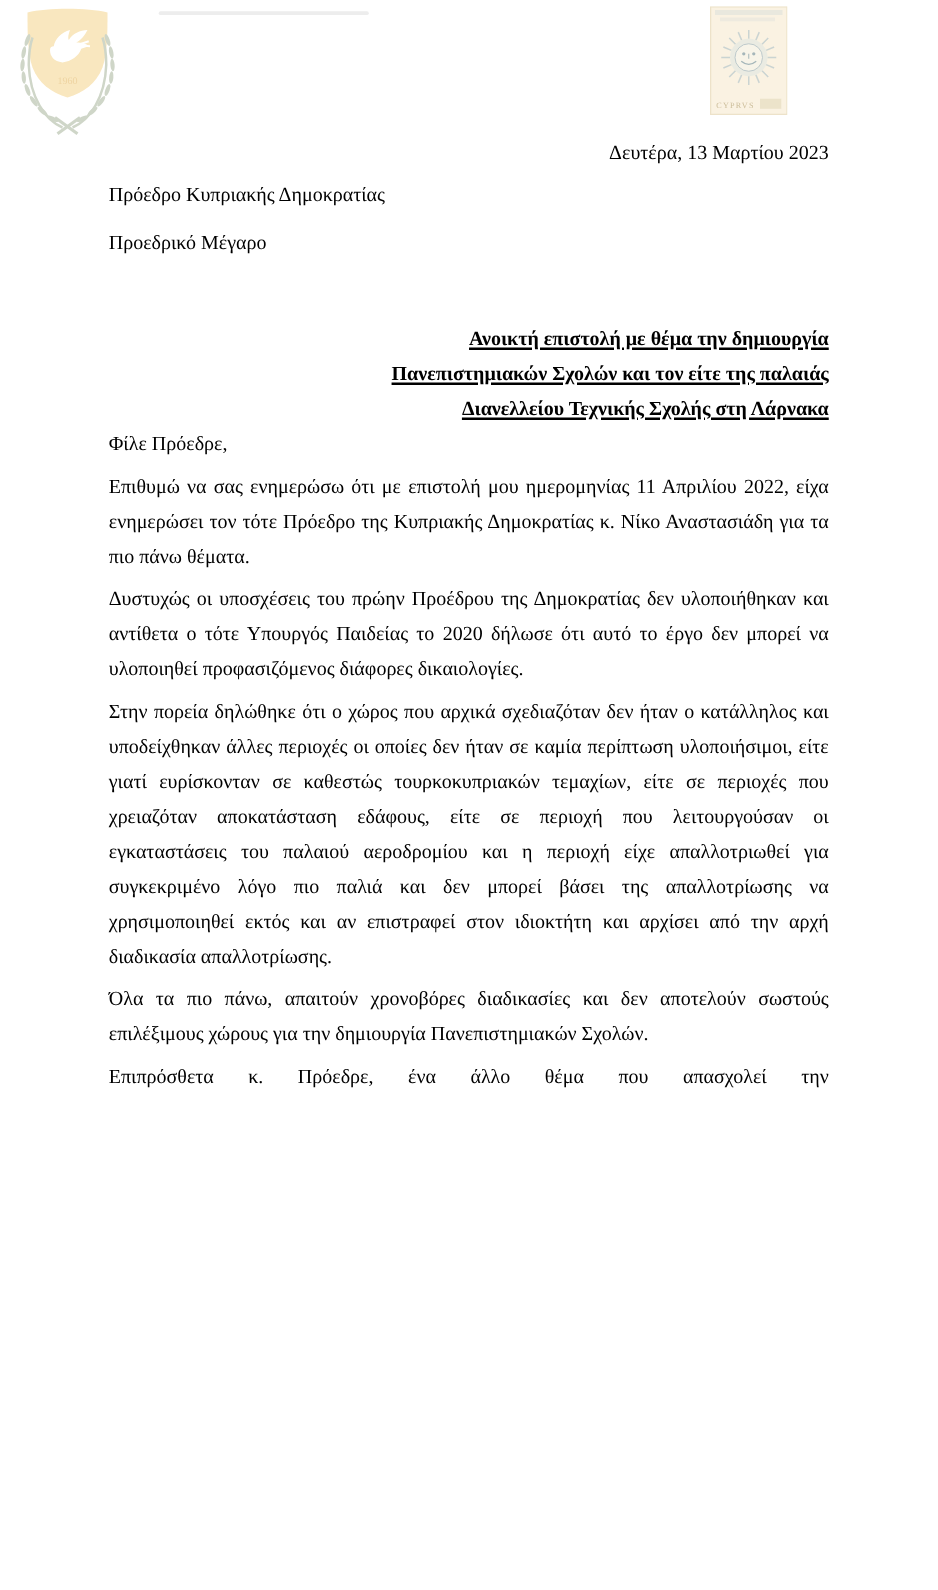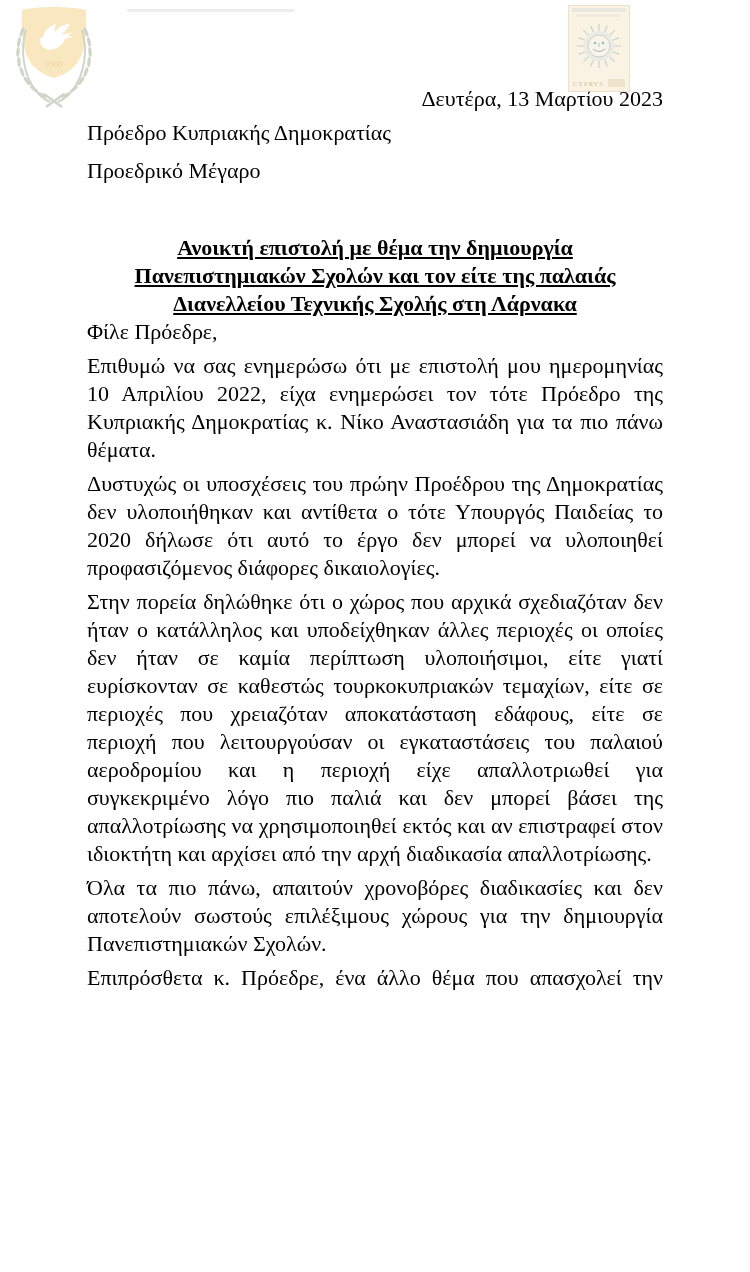--- a/index.html
+++ b/index.html
@@ -29,34 +29,34 @@
     opacity: 0.8;
   }
   .scan-artifact {
     position: absolute; left: 127px; top: 9px;
     width: 168px; height: 3px;
     background: #ededed;
     border-radius: 2px;
   }
   
   .content {
-    padding: 84px 87px 0 87px;
-    font-size: 22px;
+    padding: 108px 87px 0 87px;
+    font-size: 16px;
     line-height: 28px;
   }
   .date-line {
     text-align: right;
     line-height: 30px;
   }
   .recipient-line {
     line-height: 38px;
   }
   .subject {
     margin-top: 44px;
-    text-align: center;
+    text-align: right;
     font-weight: bold;
     line-height: 28px;
   }
   .subject-line {
     text-decoration: underline;
     text-decoration-thickness: 2px;
     text-underline-offset: 2px;
   }
   .salutation {
   }
@@ -139,20 +139,20 @@
     </div>
 
     <div class="subject">
       <div class="subject-line">Ανοικτή επιστολή με θέμα την δημιουργία</div>
       <div class="subject-line">Πανεπιστημιακών Σχολών και τον είτε της παλαιάς</div>
       <div class="subject-line">Διανελλείου Τεχνικής Σχολής στη Λάρνακα</div>
     </div>
 
     <div class="salutation">Φίλε Πρόεδρε,</div>
 
-    <p class="para">Επιθυμώ να σας ενημερώσω ότι με επιστολή μου ημερομηνίας 10 Απριλίου 2022, είχα ενημερώσει τον τότε Πρόεδρο της Κυπριακής Δημοκρατίας κ. Νίκο Αναστασιάδη για τα πιο πάνω θέματα.</p>
+    <p class="para">Επιθυμώ να σας ενημερώσω ότι με επιστολή μου ημερομηνίας 11 Απριλίου 2022, είχα ενημερώσει τον τότε Πρόεδρο της Κυπριακής Δημοκρατίας κ. Νίκο Αναστασιάδη για τα πιο πάνω θέματα.</p>
     <p class="para">Δυστυχώς οι υποσχέσεις του πρώην Προέδρου της Δημοκρατίας δεν υλοποιήθηκαν και αντίθετα ο τότε Υπουργός Παιδείας το 2020 δήλωσε ότι αυτό το έργο δεν μπορεί να υλοποιηθεί προφασιζόμενος διάφορες δικαιολογίες.</p>
     <p class="para">Στην πορεία δηλώθηκε ότι ο χώρος που αρχικά σχεδιαζόταν δεν ήταν ο κατάλληλος και υποδείχθηκαν άλλες περιοχές οι οποίες δεν ήταν σε καμία περίπτωση υλοποιήσιμοι, είτε γιατί ευρίσκονταν σε καθεστώς τουρκοκυπριακών τεμαχίων, είτε σε περιοχές που χρειαζόταν αποκατάσταση εδάφους, είτε σε περιοχή που λειτουργούσαν οι εγκαταστάσεις του παλαιού αεροδρομίου και η περιοχή είχε απαλλοτριωθεί για συγκεκριμένο λόγο πιο παλιά και δεν μπορεί βάσει της απαλλοτρίωσης να χρησιμοποιηθεί εκτός και αν επιστραφεί στον ιδιοκτήτη και αρχίσει από την αρχή διαδικασία απαλλοτρίωσης.</p>
     <p class="para">Όλα τα πιο πάνω, απαιτούν χρονοβόρες διαδικασίες και δεν αποτελούν σωστούς επιλέξιμους χώρους για την δημιουργία Πανεπιστημιακών Σχολών.</p>
     <p class="para para-continues">Επιπρόσθετα κ. Πρόεδρε, ένα άλλο θέμα που απασχολεί την</p>
 
   </div>
 </div>
 
 </body></html>

